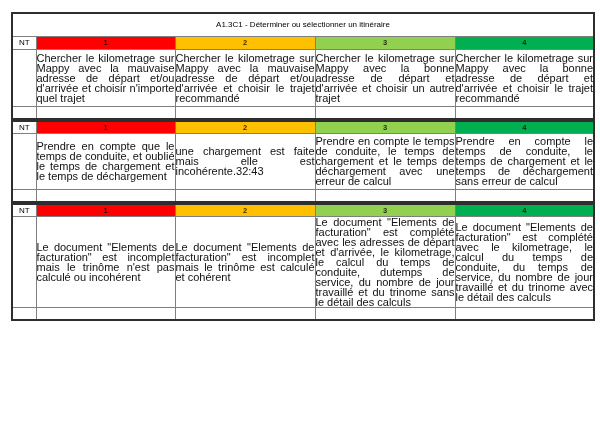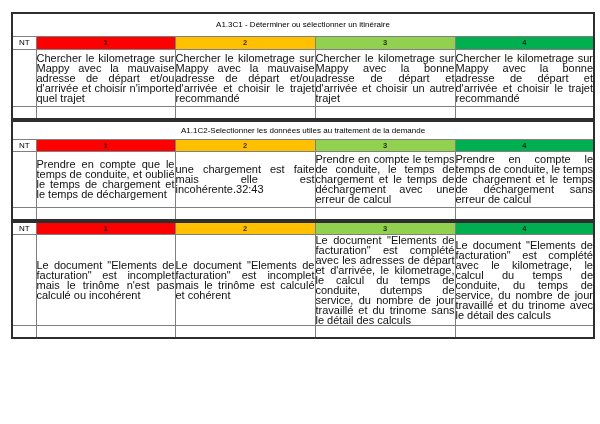--- a/index.html
+++ b/index.html
@@ -79,23 +79,20 @@
 
   <table class="rubric s2">
     <colgroup>
         <col width="24">
         <col width="139">
         <col width="140">
         <col width="140">
         <col width="139">
       </colgroup>
     <tbody>
-      <tr class="r-title">
-        <td class="title" colspan="5">A1.1C2-Selectionner les données utiles au traitement de la demande</td>
-      </tr>
       <tr class="r-head">
         <td class="nt">NT</td>
         <td class="lv" style="background: rgb(255, 0, 0);">1</td>
         <td class="lv" style="background: rgb(255, 192, 0);">2</td>
         <td class="lv" style="background: rgb(146, 208, 80);">3</td>
         <td class="lv" style="background: rgb(0, 176, 80);">4</td>
       </tr>
       <tr class="r-body">
         <td class="ntb"></td>
         <td class="desc">Prendre en compte que le temps de conduite, et oublié le temps de chargement et le temps de déchargement</td>

